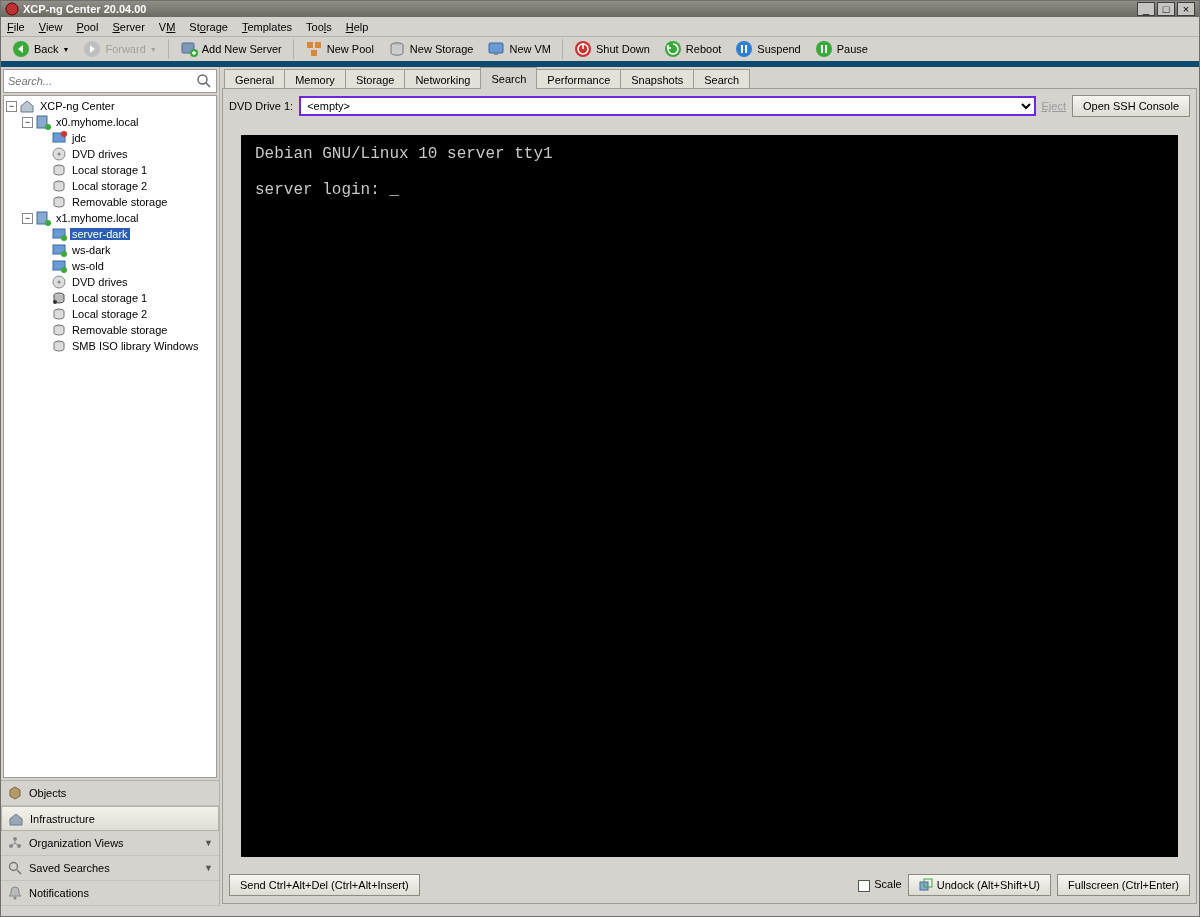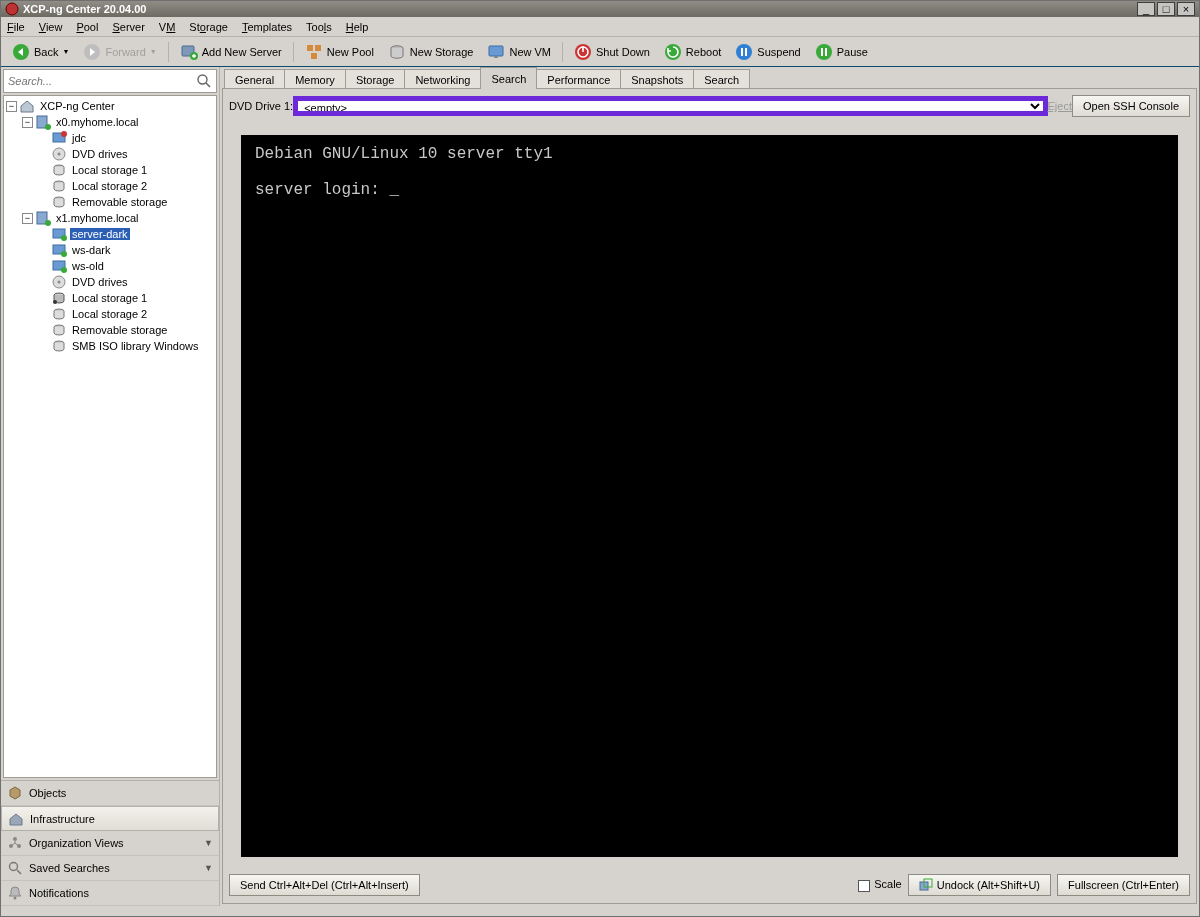--- a/index.html
+++ b/index.html
@@ -10,21 +10,21 @@
 .titlebar .app-icon { width: 14px; height: 14px; margin-right: 4px; }
 .titlebar .title { flex: 1; font-weight: bold; }
 .titlebar .win-btn { width: 18px; height: 14px; background: #c7c5c1; border: 1px solid #3f3f3f; margin-left: 2px; display: flex; align-items: center; justify-content: center; color: #000; }
 
 
 .menubar { background: #d6d3ce; height: 20px; display: flex; align-items: center; padding: 0 6px; gap: 14px; border-bottom: 1px solid #b4b1aa; }
 .menubar .item { cursor: default; }
 .menubar .item .u { text-decoration: underline; }
 
 
-.toolbar { background: #d6d3ce; height: 30px; display: flex; align-items: center; padding: 0 4px; border-bottom: 1px solid #0c4a6e; }
+.toolbar { background: #d6d3ce; height: 30px; display: flex; align-items: center; padding: 0 4px; border-bottom: 6px solid #0c4a6e; }
 .toolbar .btn { display: flex; align-items: center; height: 24px; padding: 0 6px; gap: 4px; border: 1px solid transparent; cursor: default; }
 .toolbar .sep { width: 1px; height: 20px; background: #b4b1aa; margin: 0 4px; }
 
 .icon { width: 18px; height: 18px; display: inline-flex; align-items: center; justify-content: center; }
 .icon svg { width: 100%; height: 100%; }
 
 
 .main { display: flex; height: calc(100% - 22px - 20px - 30px - 4px); }
 .left-pane { width: 219px; display: flex; flex-direction: column; border-right: 1px solid #b4b1aa; }
 .right-pane { flex: 1; display: flex; flex-direction: column; background: #d6d3ce; }
@@ -62,22 +62,22 @@
 
 
 .tab-strip { height: 22px; margin: 0 2px; display: flex; align-items: flex-end; padding-left: 2px; position: relative; }
 .tab-strip::after { content: ""; position: absolute; left: 0; right: 0; bottom: 0; height: 1px; background: #9e9c95; }
 .tab { height: 20px; padding: 0 10px; display: flex; align-items: center; background: #e3e1da; border: 1px solid #9e9c95; border-bottom: none; margin-right: -1px; position: relative; cursor: default; font-size: 11px; }
 .tab.active { background: #d6d3ce; height: 22px; z-index: 2; }
 .tab.active::after { content: ""; position: absolute; left: 0; right: 0; bottom: -1px; height: 1px; background: #d6d3ce; }
 
 
 .content-body { flex: 1; margin: 0 2px 2px 2px; border: 1px solid #9e9c95; border-top: none; background: #d6d3ce; display: flex; flex-direction: column; padding: 6px; }
-.dvd-row { display: flex; align-items: center; margin-bottom: 6px; }
-.dvd-row select { flex: 1; height: 20px; background: #fff; border: 5px solid #6d28d9; font-size: 11px; padding: 0 2px; }
+.dvd-row { display: flex; align-items: center; gap: 6px; margin-bottom: 6px; }
+.dvd-row select { flex: 1; height: 20px; background: #fff; border: 2px solid #6d28d9; font-size: 11px; padding: 0 2px; }
 .dvd-row .eject { color: #9a9a9a; text-decoration: underline; cursor: default; }
 .btn-raised { height: 22px; padding: 0 10px; background: linear-gradient(#f7f6f2,#dedbd3); border: 1px solid #8e8b84; cursor: default; display: inline-flex; align-items: center; gap: 4px; }
 
 .console-port { flex: 1; background: #d6d3ce; display: flex; align-items: stretch; justify-content: stretch; padding: 12px; }
 .console-screen { flex: 1; background: #000; color: #c8c8c8; font-family: "Courier New", monospace; font-size: 16px; padding: 10px 14px; white-space: pre; overflow: hidden; }
 
 .bottom-bar { height: 28px; display: flex; align-items: center; gap: 6px; padding-top: 4px; }
 .bottom-bar .gap { flex: 1; }
 .chk { width: 12px; height: 12px; border: 1px solid #555; background: #fff; display: inline-block; margin-right: 4px; vertical-align: middle; }
 .disabled-text { color: #a0a0a0; }

